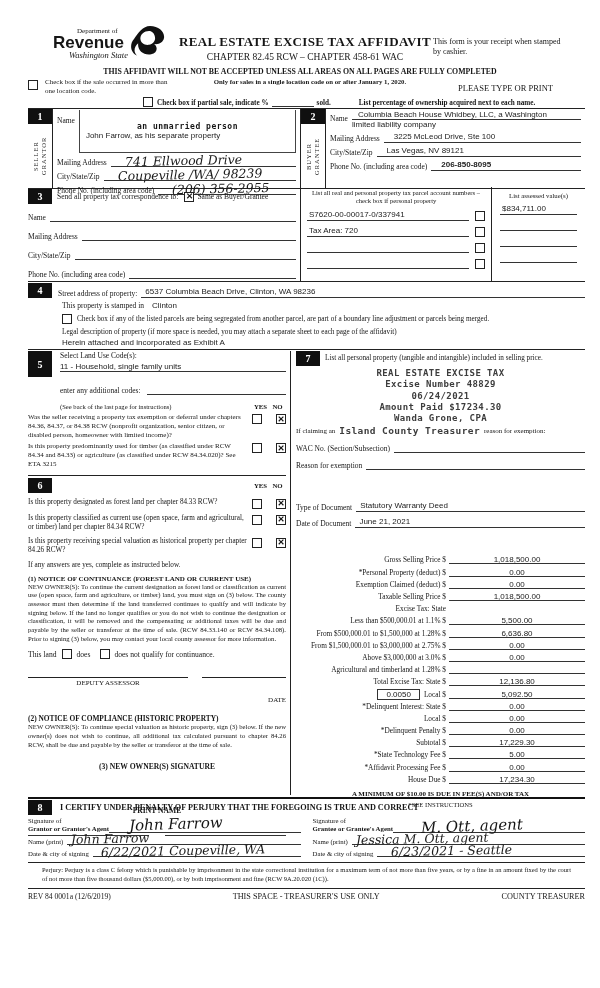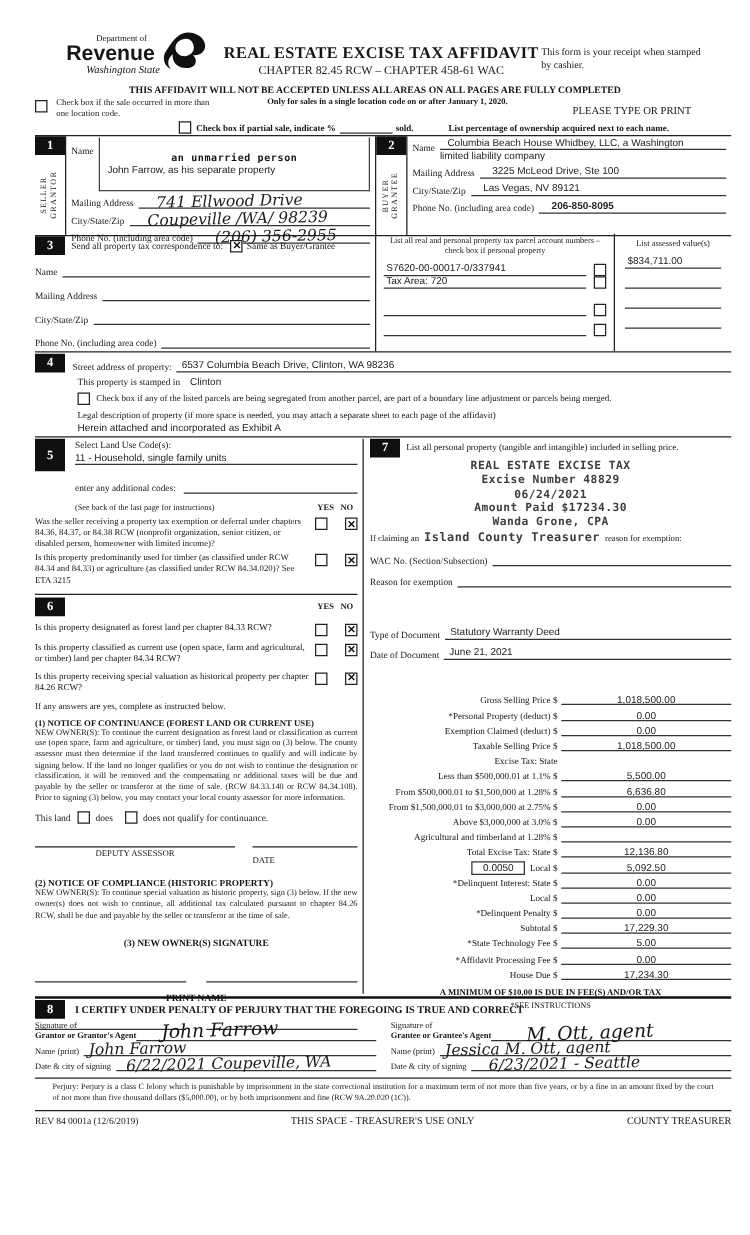--- a/index.html
+++ b/index.html
@@ -186,21 +186,21 @@
       <div class="c" style="font-size:6.6px;line-height:1.25;">List all real and personal property tax parcel account numbers – check box if personal property</div>
       <div>
 
           <div style="display:flex;align-items:flex-end;height:16px;">
             <span class="fill" style="margin-right:6px;">
               <span class="typed" style="left:2px;">S7620-00-00017-0/337941</span>
             </span>
             <span class="cb"></span>
           </div>
 
-          <div style="display:flex;align-items:flex-start;height:16px;">
+          <div style="display:flex;align-items:flex-end;height:16px;">
             <span class="fill" style="margin-right:6px;">
               <span class="typed" style="left:2px;">Tax Area: 720</span>
             </span>
             <span class="cb"></span>
           </div>
 
           <div style="display:flex;align-items:flex-end;height:16px;">
             <span class="fill" style="margin-right:6px;">
               <span class="typed" style="left:2px;"></span>
             </span>
@@ -346,21 +346,21 @@
       <div class="smallbody">NEW OWNER(S): To continue the current designation as forest land or classification as current use (open space, farm and agriculture, or timber) land, you must sign on (3) below. The county assessor must then determine if the land transferred continues to qualify and will indicate by signing below. If the land no longer qualifies or you do not wish to continue the designation or classification, it will be removed and the compensating or additional taxes will be due and payable by the seller or transferor at the time of sale. (RCW 84.33.140 or RCW 84.34.108). Prior to signing (3) below, you may contact your local county assessor for more information.</div>
       <div style="display:flex;align-items:center;margin-top:6px;font-size:7.6px;">
         <span>This land</span>
         <span class="cb" style="margin:0 4px 0 6px;"></span>
         <span>does</span>
         <span class="cb" style="margin:0 4px 0 10px;"></span>
         <span>does not qualify for continuance.</span>
       </div>
       <div style="display:flex;margin-top:18px;">
         <div style="flex:0 0 160px;border-top:1px solid #222;text-align:center;font-size:7px;padding-top:1px;">DEPUTY ASSESSOR</div>
-        <div style="flex:1;margin-left:14px;border-top:1px solid #222;text-align:left;font-size:7px;padding-top:6px;">DATE</div>
+        <div style="flex:1;margin-left:14px;border-top:1px solid #222;text-align:right;font-size:7px;padding-top:18px;">DATE</div>
       </div>
       <div class="b" style="margin-top:10px;font-size:7.4px;">(2) NOTICE OF COMPLIANCE (HISTORIC PROPERTY)</div>
       <div class="smallbody">NEW OWNER(S): To continue special valuation as historic property, sign (3) below. If the new owner(s) does not wish to continue, all additional tax calculated pursuant to chapter 84.26 RCW, shall be due and payable by the seller or transferor at the time of sale.</div>
       <div class="b c" style="margin-top:12px;font-size:7.6px;">(3) NEW OWNER(S) SIGNATURE</div>
       <div style="display:flex;margin-top:26px;">
         <div class="sigline" style="flex:1;"></div>
         <div class="sigline" style="flex:1;margin-left:16px;"></div>
       </div>
       <div class="b c" style="margin-top:8px;font-size:7.6px;">PRINT NAME</div>
       <div style="display:flex;margin-top:20px;">

